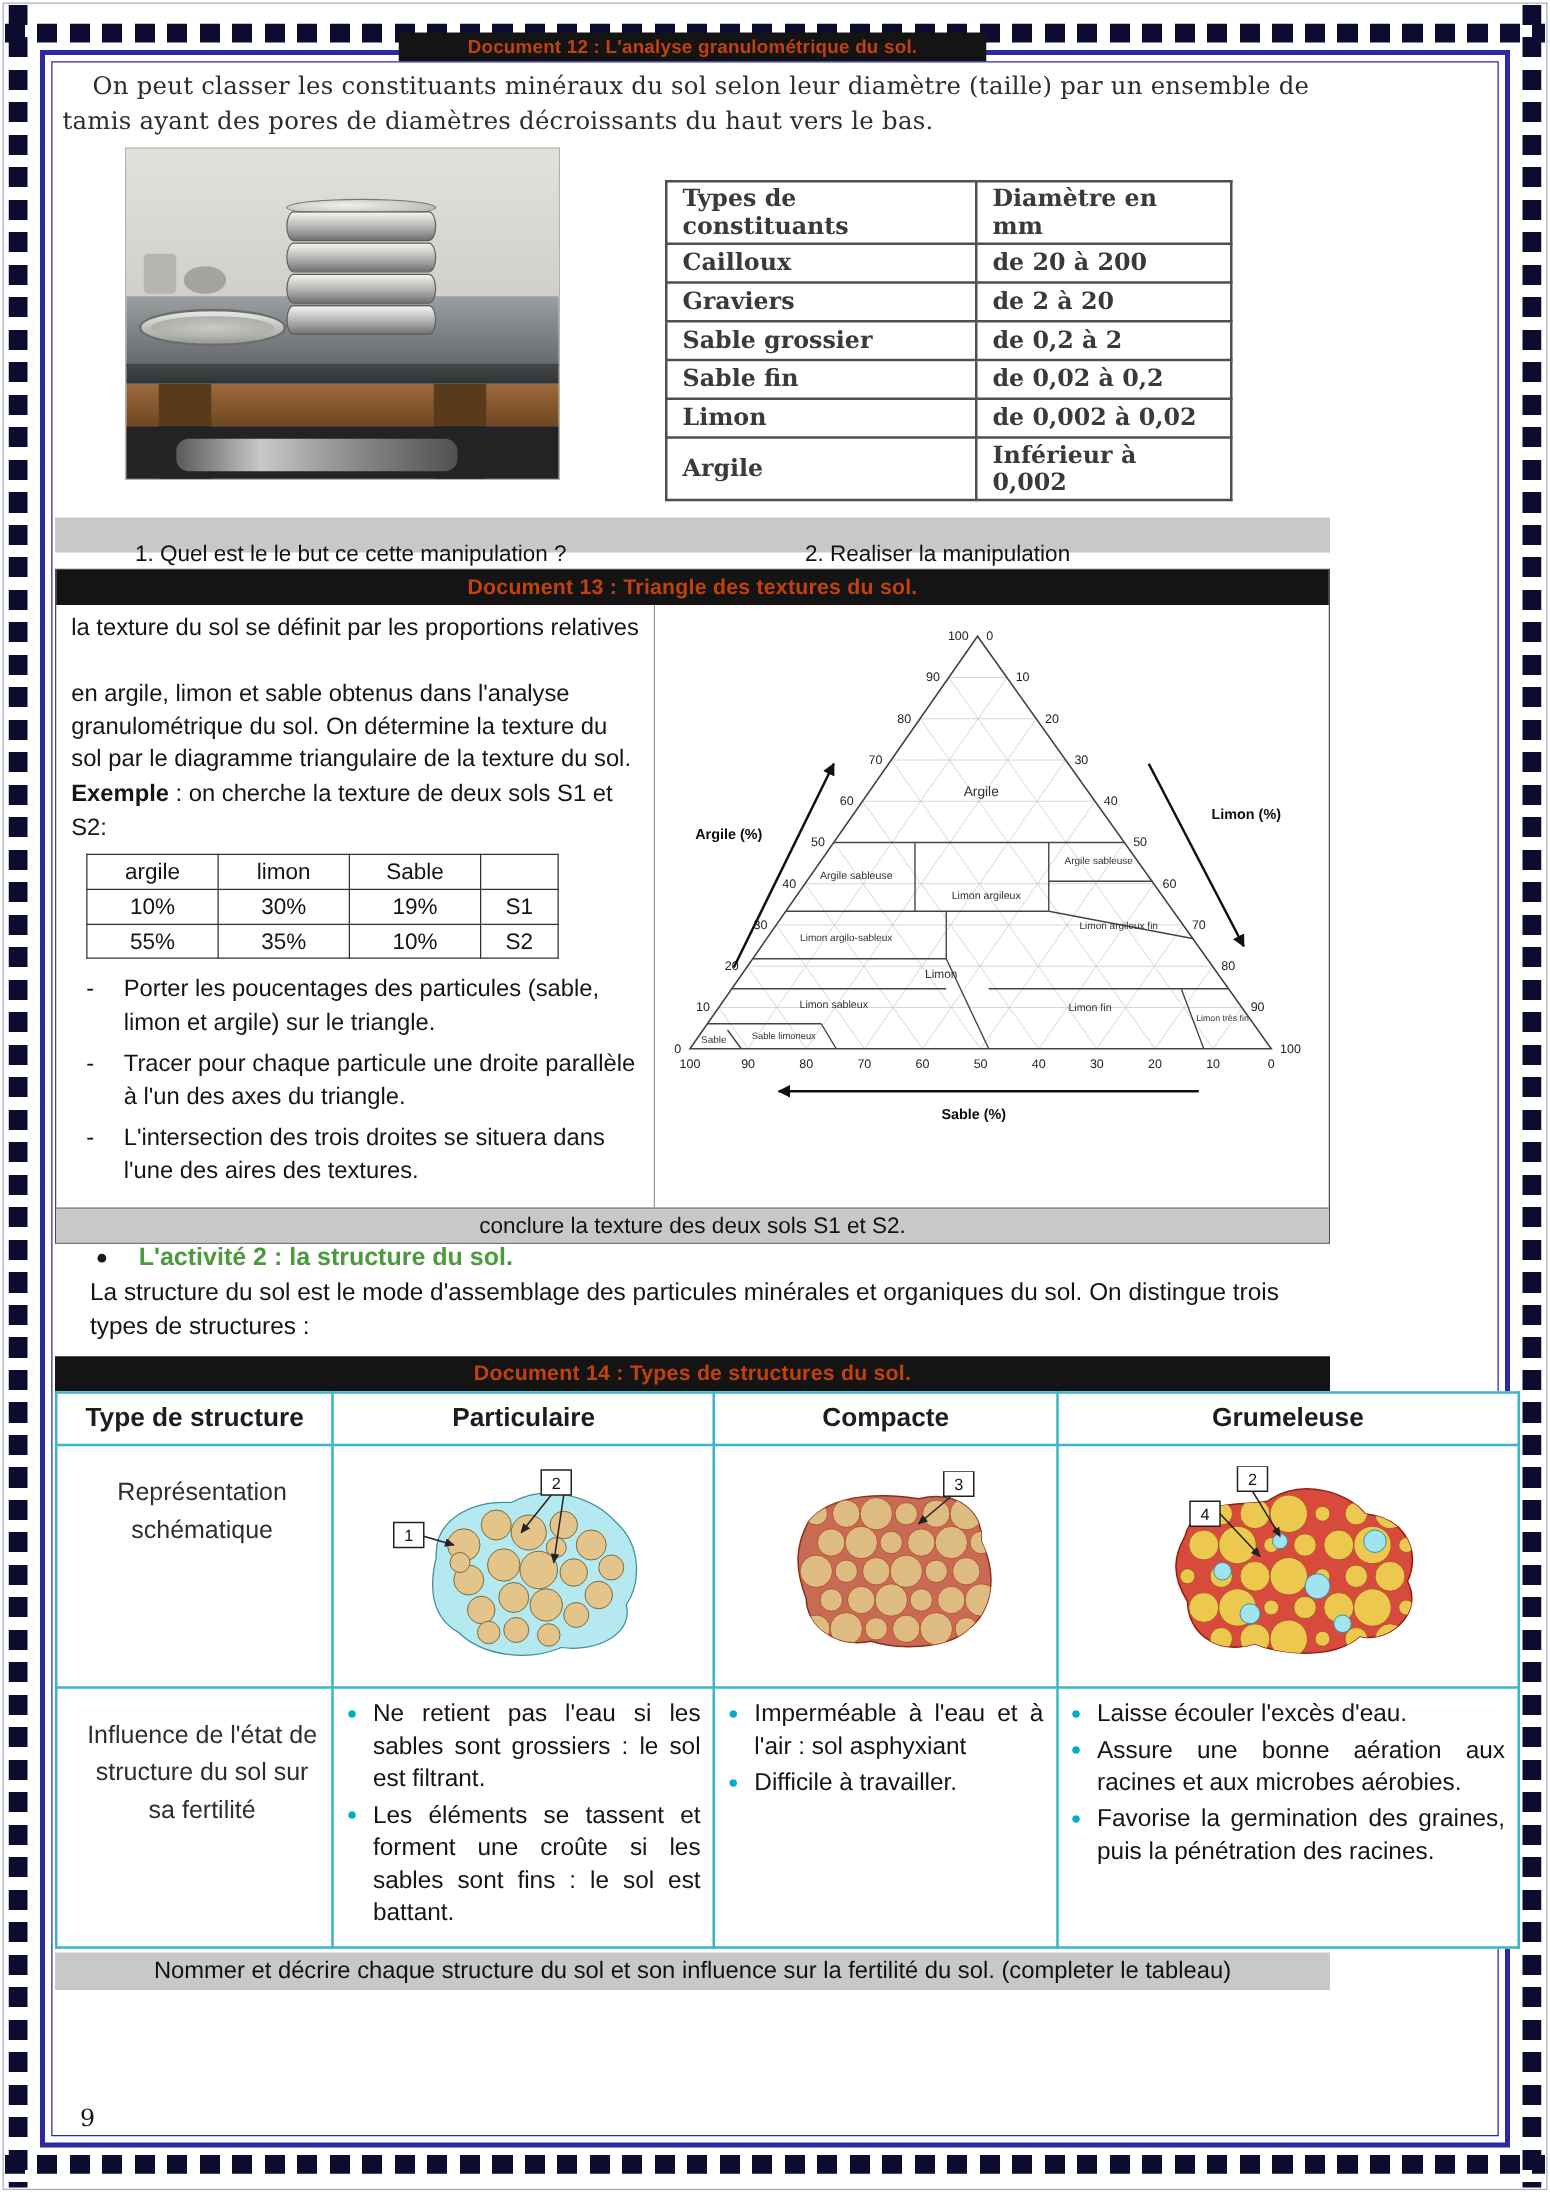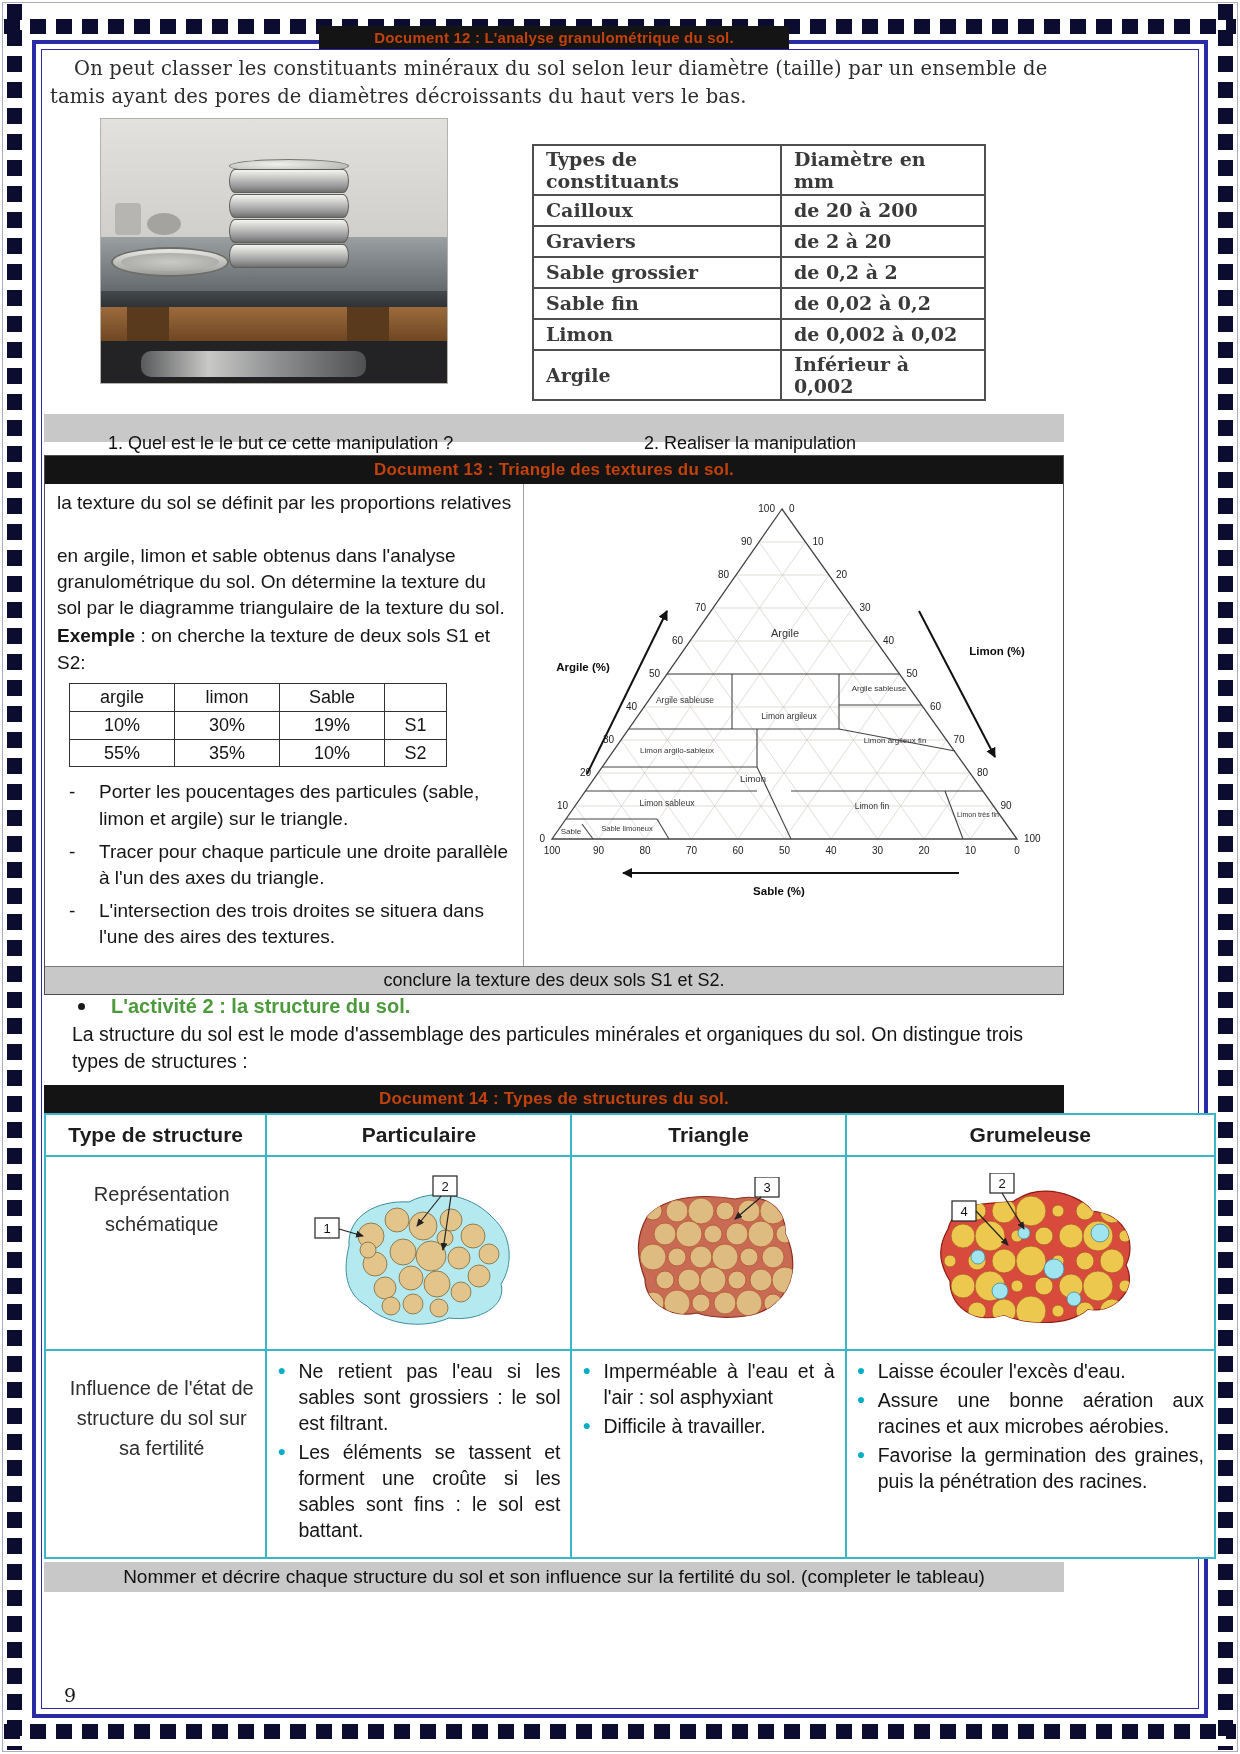--- a/index.html
+++ b/index.html
@@ -365,21 +365,21 @@
     <colgroup>
         <col style="width:193px">
         <col style="width:266px">
         <col style="width:239px">
         <col style="width:322px">
       </colgroup>
     <tbody>
         <tr>
       <td class="h14">Type de structure</td>
       <td class="h14">Particulaire</td>
-      <td class="h14">Triangle</td>
+      <td class="h14">Compacte</td>
       <td class="h14">Grumeleuse</td>
     </tr>
     <tr>
       <td class="lab">Représentation schématique</td>
       <td class="schem-cell">
         <svg class="schem" width="212" height="158" viewBox="0 0 212 158">
           <defs>
                 <clipPath id="clipPart">
                   <path d="M36,72 C34,42 64,26 96,28 C126,12 162,24 180,44 C200,62 200,92 188,110 C194,132 166,148 136,144 C108,156 72,150 54,132 C32,120 30,96 36,72 Z"></path>
                 </clipPath>

